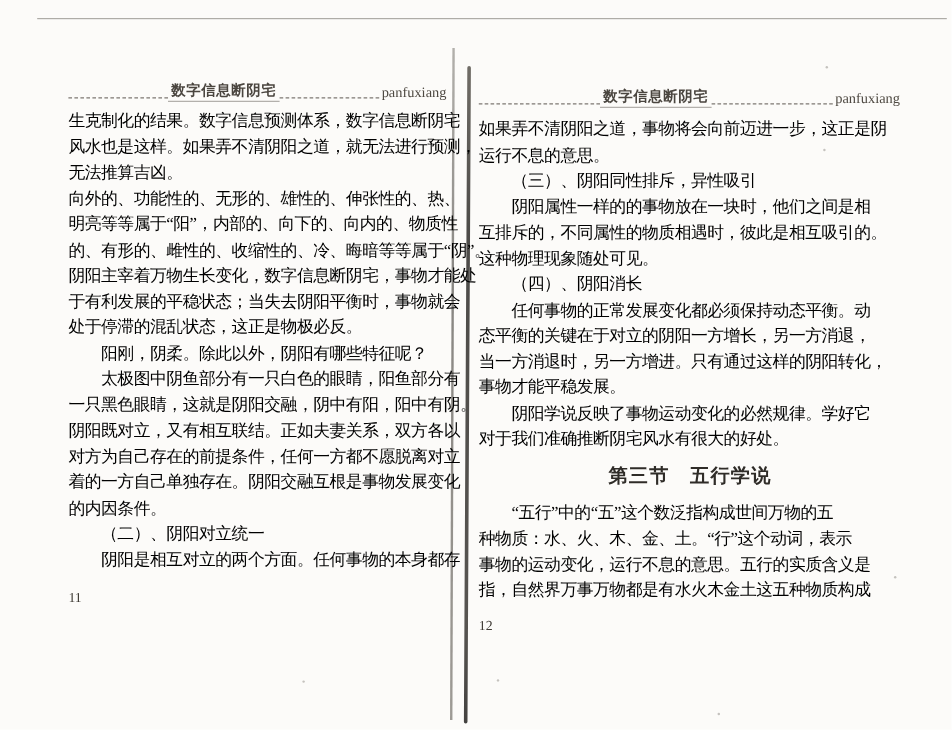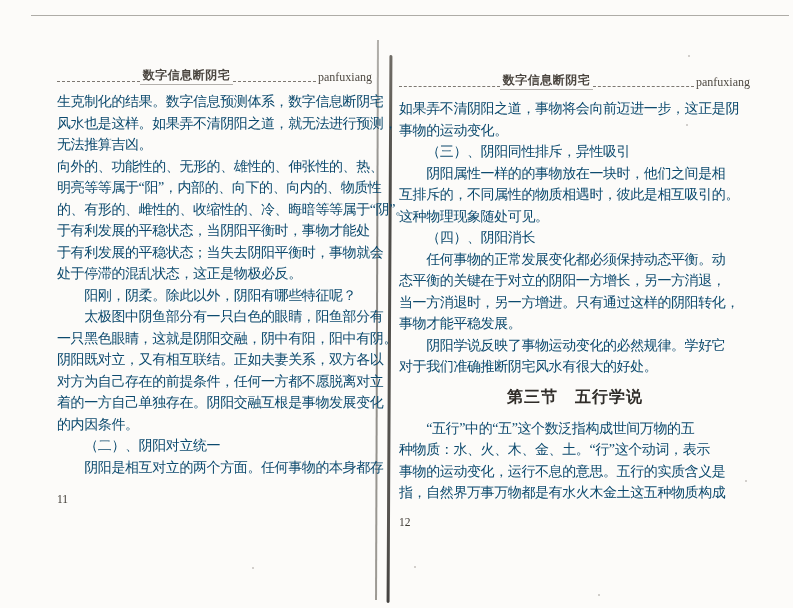--- a/index.html
+++ b/index.html
@@ -46,21 +46,21 @@
     border-bottom:1px solid rgba(90,85,78,.45);
   }
   .hdr .mark{
     font-style:normal;font-size:12px;padding:0 1px 0 2px;white-space:nowrap;
     color:#4e4942;
   }
   .body-text{margin-top:6px;}
   .page-right .body-text{margin-top:8px;}
   .line{
     height:21.5px;line-height:21.5px;font-size:14px;letter-spacing:-.4px;
-    white-space:nowrap;color:#0c4a6e;
+    white-space:nowrap;color:#000000;
   }
   .section-heading{
     height:40px;box-sizing:border-box;padding-top:9px;
     text-align:center;font-size:16px;font-weight:bold;letter-spacing:1px;
     color:#2f2c28;
   }
   .pagenum{
     text-align:left;font-size:11.5px;color:#3d3933;
   }
   .page-left .pagenum{margin-top:15px;}
@@ -101,21 +101,21 @@
       <span class="dash"></span>
       <span class="mark">panfuxiang</span>
     </div>
     <div class="body-text">
         <div class="line">生克制化的结果。数字信息预测体系，数字信息断阴宅</div>
         <div class="line">风水也是这样。如果弄不清阴阳之道，就无法进行预测，</div>
         <div class="line">无法推算吉凶。</div>
         <div class="line">向外的、功能性的、无形的、雄性的、伸张性的、热、</div>
         <div class="line">明亮等等属于“阳”，内部的、向下的、向内的、物质性</div>
         <div class="line">的、有形的、雌性的、收缩性的、冷、晦暗等等属于“阴”。</div>
-        <div class="line">于有利发展的平稳状态，当阴阳平衡时，事物才能处</div>
+        <div class="line">阴阳主宰着万物生长变化，数字信息断阴宅，事物才能处</div>
         <div class="line">于有利发展的平稳状态；当失去阴阳平衡时，事物就会</div>
         <div class="line">处于停滞的混乱状态，这正是物极必反。</div>
         <div class="line">　　阳刚，阴柔。除此以外，阴阳有哪些特征呢？</div>
         <div class="line">　　太极图中阴鱼部分有一只白色的眼睛，阳鱼部分有</div>
         <div class="line">一只黑色眼睛，这就是阴阳交融，阴中有阳，阳中有阴。</div>
         <div class="line">阴阳既对立，又有相互联结。正如夫妻关系，双方各以</div>
         <div class="line">对方为自己存在的前提条件，任何一方都不愿脱离对立</div>
         <div class="line">着的一方自己单独存在。阴阳交融互根是事物发展变化</div>
         <div class="line">的内因条件。</div>
         <div class="line">　　（二）、阴阳对立统一</div>
@@ -126,21 +126,21 @@
 
   <div class="page page-right">
     <div class="hdr">
       <span class="dash"></span>
       <span class="ttl">数字信息断阴宅</span>
       <span class="dash"></span>
       <span class="mark">panfuxiang</span>
     </div>
     <div class="body-text">
         <div class="line">如果弄不清阴阳之道，事物将会向前迈进一步，这正是阴</div>
-        <div class="line">事物的运动变化。</div>
+        <div class="line">运行不息的意思。</div>
         <div class="line">　　（三）、阴阳同性排斥，异性吸引</div>
         <div class="line">　　阴阳属性一样的的事物放在一块时，他们之间是相</div>
         <div class="line">互排斥的，不同属性的物质相遇时，彼此是相互吸引的。</div>
         <div class="line">这种物理现象随处可见。</div>
         <div class="line">　　（四）、阴阳消长</div>
         <div class="line">　　任何事物的正常发展变化都必须保持动态平衡。动</div>
         <div class="line">态平衡的关键在于对立的阴阳一方增长，另一方消退，</div>
         <div class="line">当一方消退时，另一方增进。只有通过这样的阴阳转化，</div>
         <div class="line">事物才能平稳发展。</div>
         <div class="line">　　阴阳学说反映了事物运动变化的必然规律。学好它</div>

